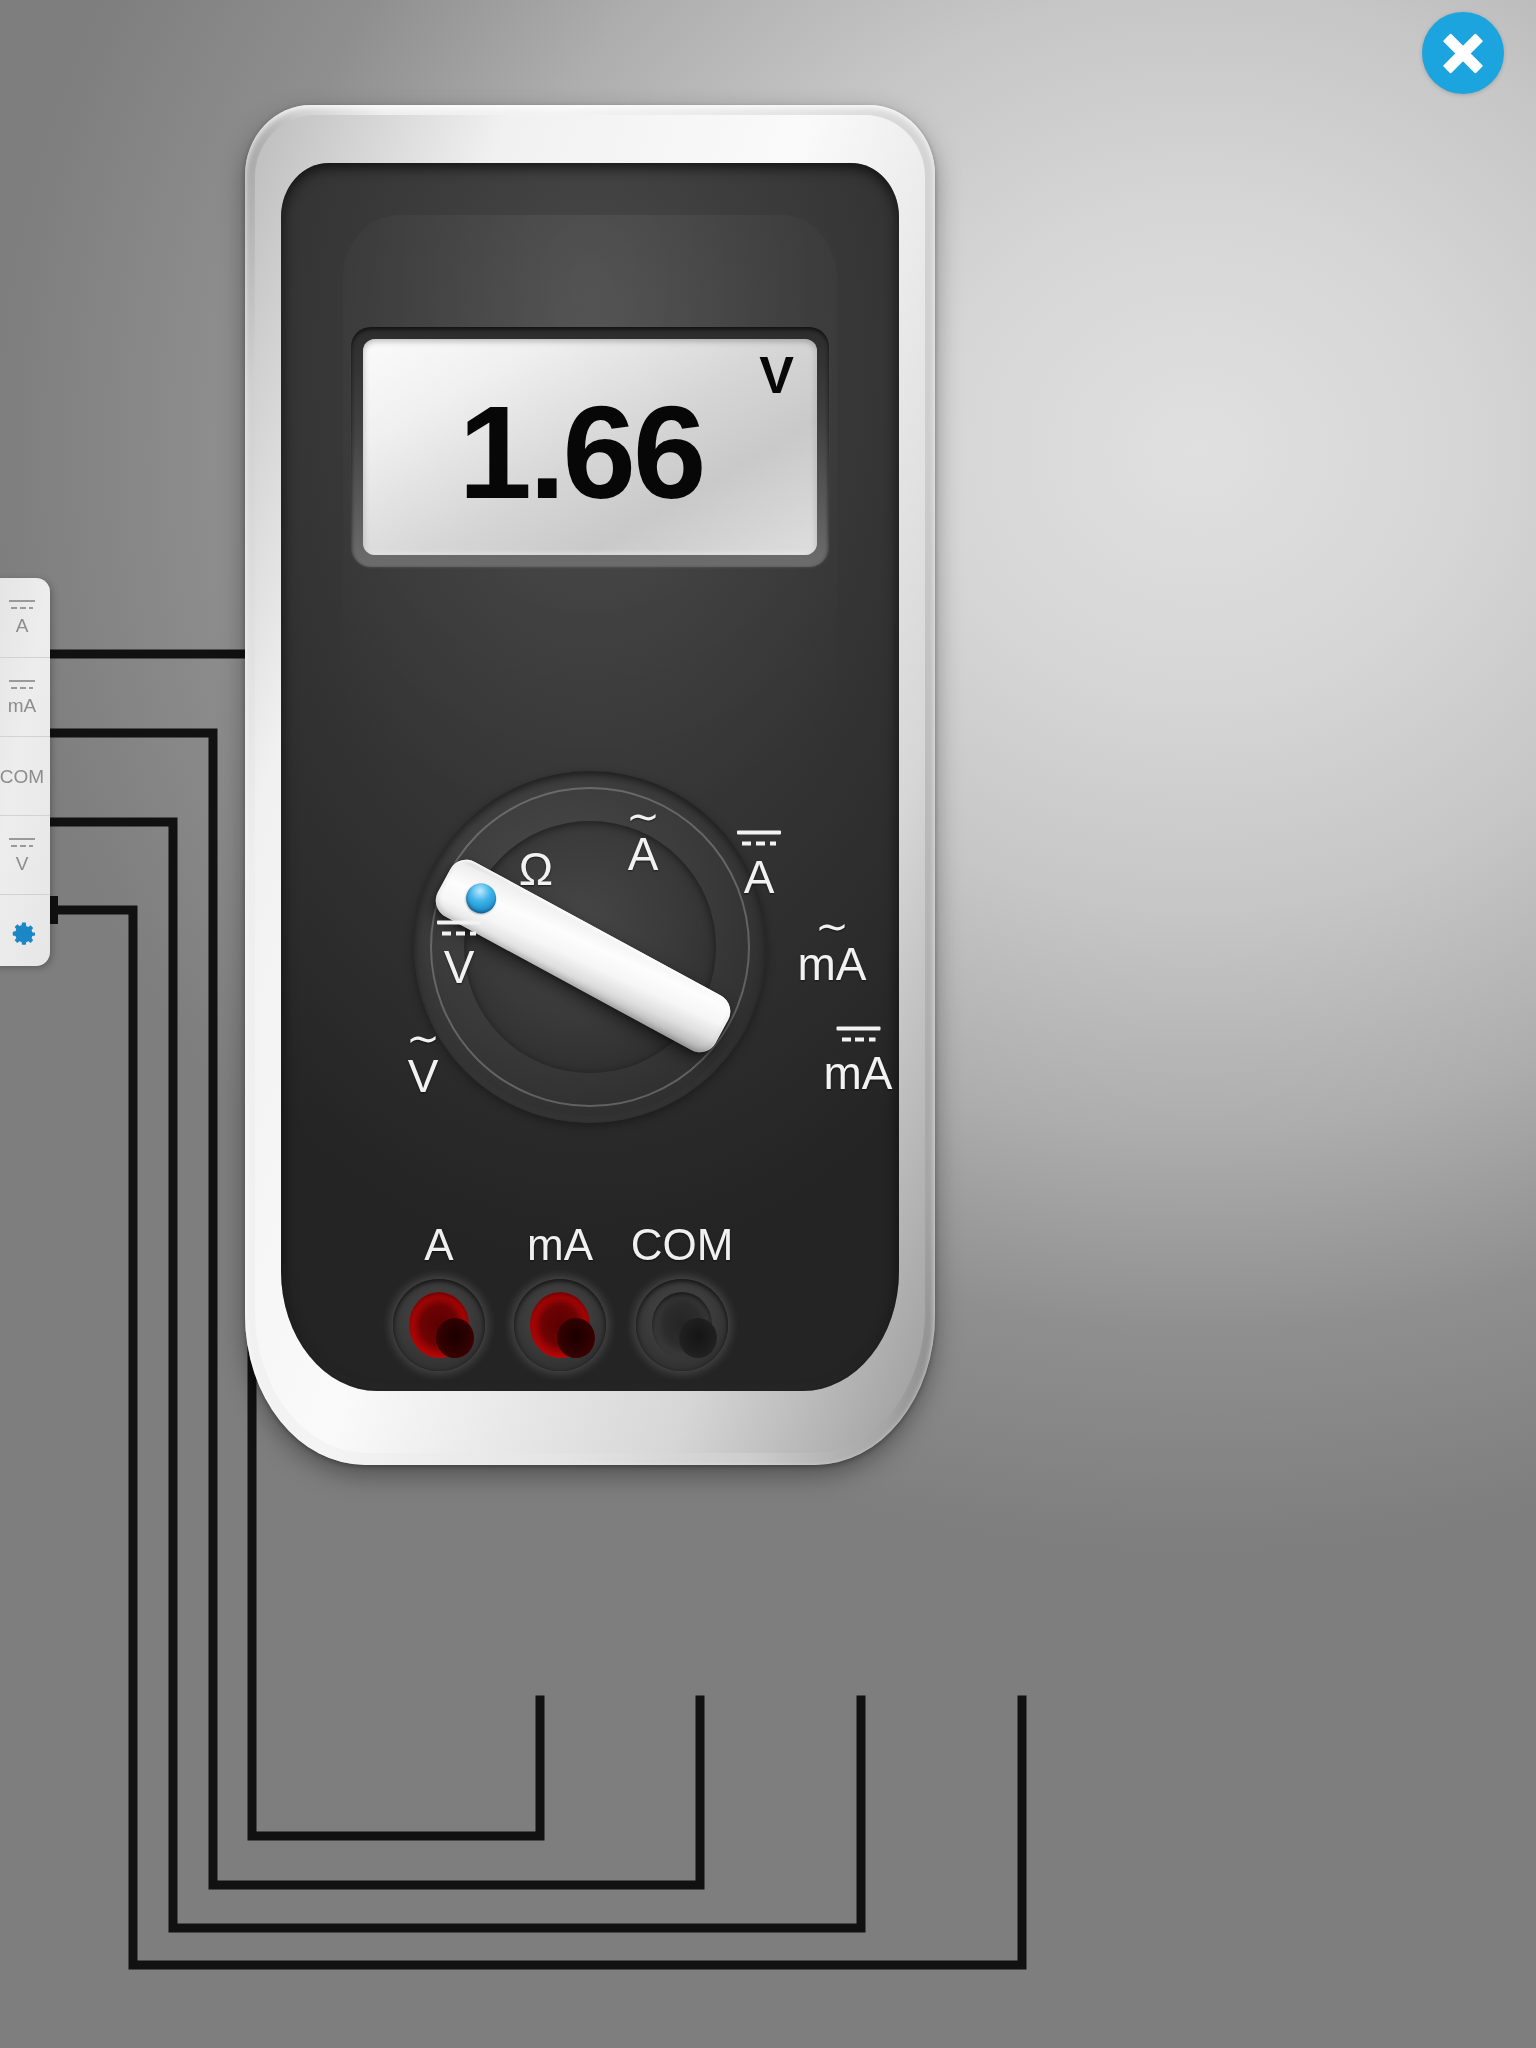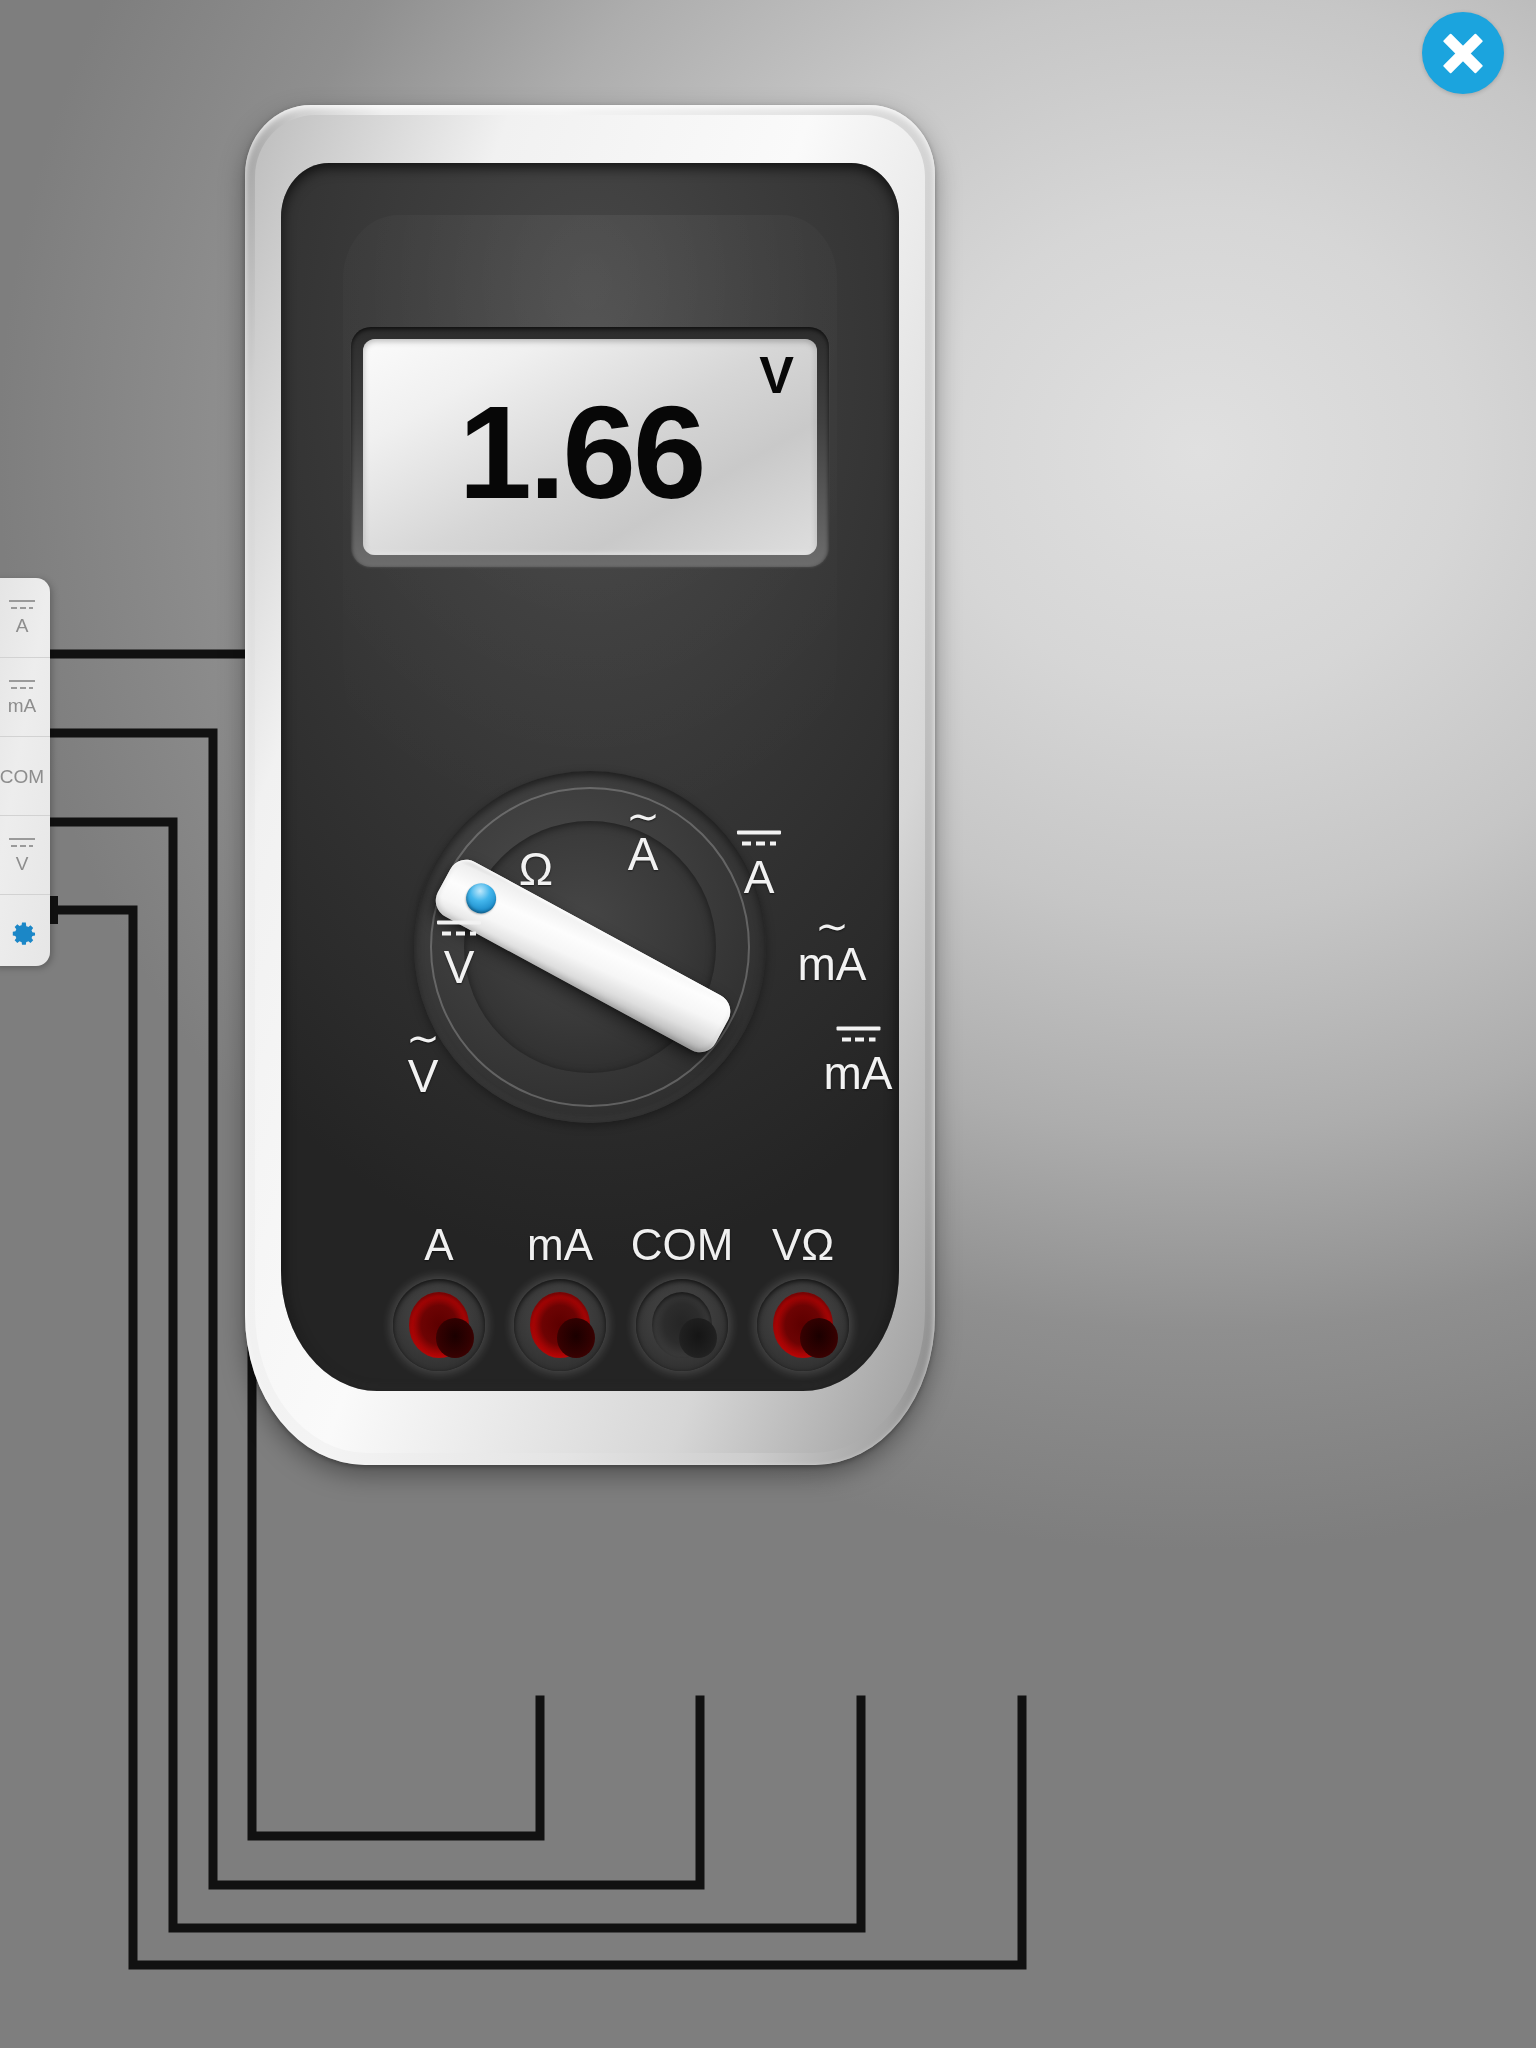--- a/index.html
+++ b/index.html
@@ -445,28 +445,20 @@
             </div>
           </div>
           <div class="jack" style="left: 346px;">
             <div class="jack-label">COM</div>
             <div class="jack-socket black">
               <div class="inner">
                 <div class="hole"></div>
               </div>
             </div>
           </div>
-          <div class="jack" style="left: 467px;">
-            <div class="jack-label">VΩ</div>
-            <div class="jack-socket red">
-              <div class="inner">
-                <div class="hole"></div>
-              </div>
-            </div>
-          </div>
         </div>
     </div>
   </div>
 
   <div id="sidebar">
       <div class="side-item">
         <span class="side-dc"></span>
         <span class="side-text">A</span>
       </div>
       <div class="side-item">

